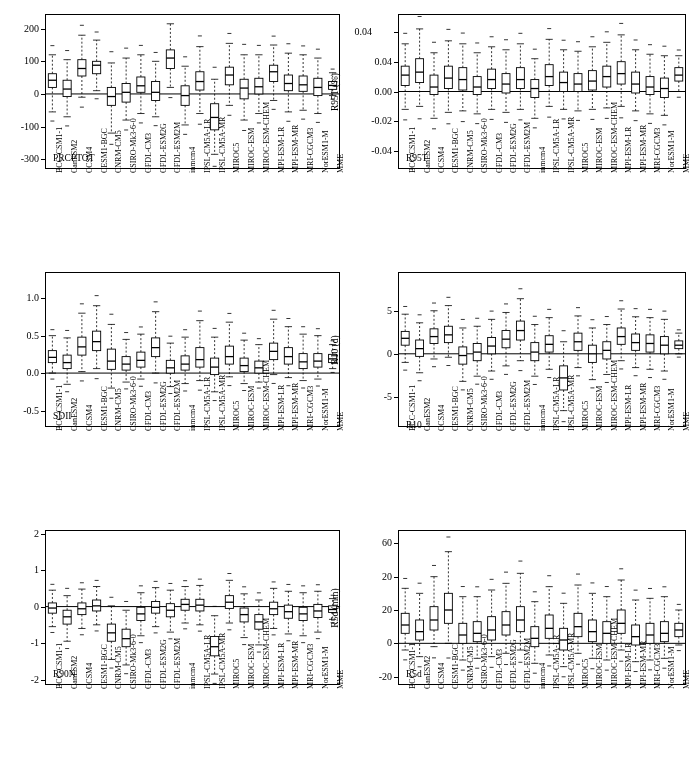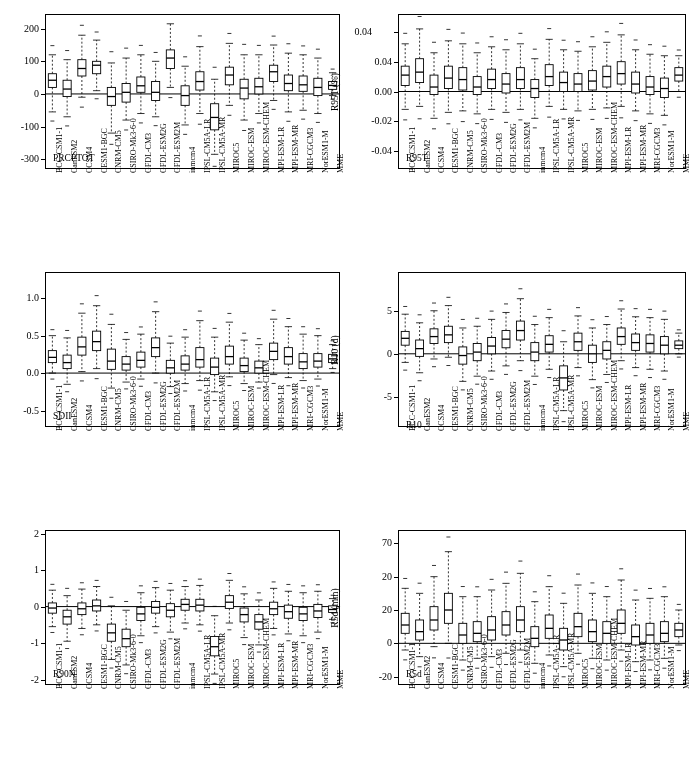--- a/index.html
+++ b/index.html
@@ -1234,21 +1234,21 @@
       <div class="plotbox" style="left: 398px; top: 530px; width: 288px; height: 155px;"></div>
       <div class="ytickmark" style="left: 394px; top: 677px;"></div>
       <div class="ytick" style="left: 352px; width: 40px; top: 670.667px; font-family: Liberation Serif, serif;">-20</div>
       <div class="ytickmark" style="left: 394px; top: 643px;"></div>
       <div class="ytick" style="left: 352px; width: 40px; top: 637.333px;">0</div>
       <div class="ytickmark" style="left: 394px; top: 610px;"></div>
       <div class="ytick" style="left: 352px; width: 40px; top: 604px;">20</div>
       <div class="ytickmark" style="left: 394px; top: 577px;"></div>
       <div class="ytick" style="left: 352px; width: 40px; top: 570.667px;">20</div>
       <div class="ytickmark" style="left: 394px; top: 543px;"></div>
-      <div class="ytick" style="left: 352px; width: 40px; top: 537.333px;">70</div>
+      <div class="ytick" style="left: 352px; width: 40px; top: 537.333px;">60</div>
       <div class="ylabel" style="left: 340px; top: 607.5px; transform: rotate(-90deg) translate(-50%, -100%);">R5d  (mm)</div>
       <div class="panel-tag" style="left: 406px; top: 669px;">R5d</div>
       <div class="xlab" style="left: 408.2px; top: 689px;">BCC-CSM1-1</div>
       <div class="xlab" style="left: 422.6px; top: 689px;">CanESM2</div>
       <div class="xlab" style="left: 437px; top: 689px;">CCSM4</div>
       <div class="xlab" style="left: 451.4px; top: 689px;">CESM1-BGC</div>
       <div class="xlab" style="left: 465.8px; top: 689px;">CNRM-CM5</div>
       <div class="xlab" style="left: 480.2px; top: 689px;">CSIRO-Mk3-6-0</div>
       <div class="xlab" style="left: 494.6px; top: 689px;">GFDL-CM3</div>
       <div class="xlab" style="left: 509px; top: 689px;">GFDL-ESM2G</div>

